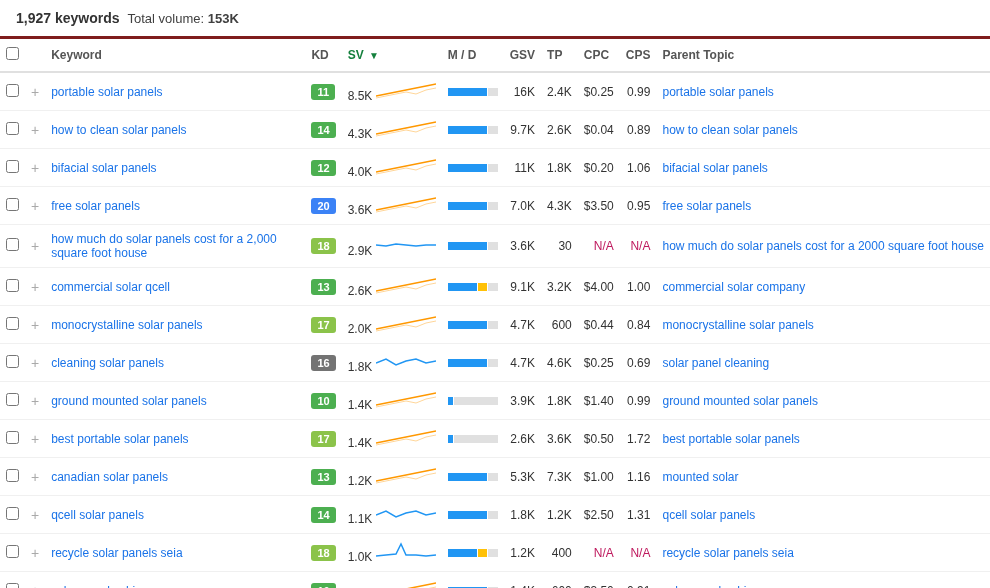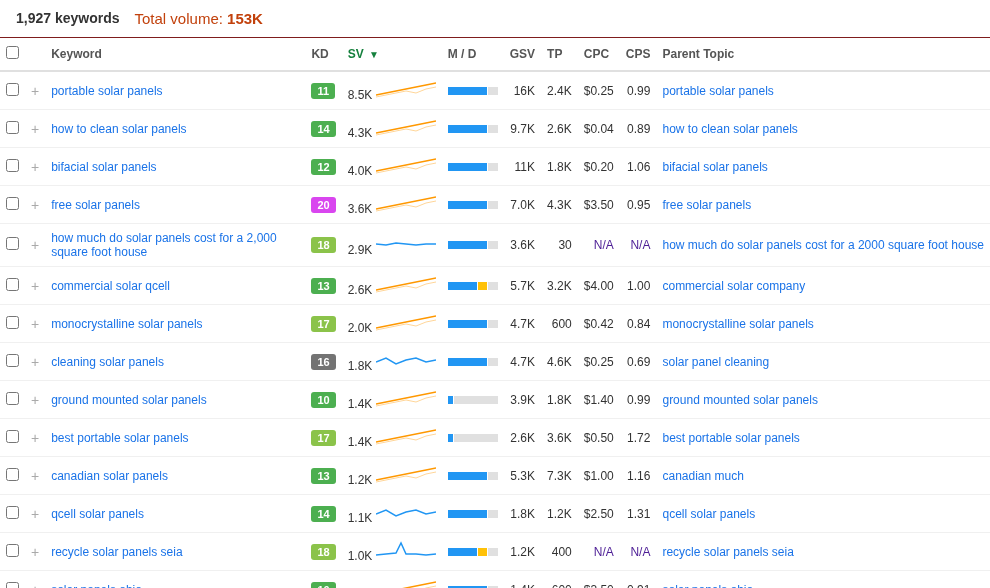--- a/index.html
+++ b/index.html
@@ -1,30 +1,30 @@
 <!DOCTYPE html>
 <html><head>
   <meta charset="utf-8">
   <style>
     * { box-sizing: border-box; margin: 0; padding: 0; }
     body { font-family: Arial, sans-serif; font-size: 13px; color: #333; background: #fff; }
-    .header { padding: 10px 16px; border-bottom: 1px solid #7f1d1d; display: flex; gap: 15px; }
+    .header { padding: 10px 16px; border-bottom: 3px solid #7f1d1d; display: flex; align-items: center; gap: 8px; }
     .header-keywords { font-weight: bold; font-size: 14px; }
-    .header-volume { color: #c2410c; font-size: 15px; }
+    .header-volume { color: #404040; font-size: 13px; }
     table { width: 100%; border-collapse: collapse; }
     thead tr { border-bottom: 2px solid #e0e0e0; }
     th { padding: 8px 6px; text-align: left; color: #555; font-weight: 600; font-size: 12px; white-space: nowrap; cursor: pointer; }
     td { padding: 7px 6px; border-bottom: 1px solid #f0f0f0; vertical-align: middle; font-size: 12px; white-space: nowrap; }
     .checkbox-col { width: 20px; }
     .plus-col { width: 18px; color: #aaa; font-size: 14px; cursor: pointer; }
     .keyword-link { color: #1a73e8; text-decoration: none; }
     .keyword-cell { max-width: 300px; white-space: normal; }
     .kd-badge { display: inline-block; padding: 2px 6px; border-radius: 3px; color: #fff; font-weight: bold; font-size: 11px; min-width: 24px; text-align: center; }
     .num-col { text-align: right; color: #333; }
-    .na-text { color: #4c1d95; margin-top: 12px; }
+    .na-text { color: #be185d; margin-top: 12px; }
     .bar-container { display: flex; align-items: center; gap: 1px; width: 50px; }
     .bar-blue { height: 8px; background: #2196F3; }
     .bar-yellow { height: 8px; background: #FFC107; }
     .bar-empty { height: 8px; background: #e0e0e0; }
     .parent-link { color: #1a73e8; text-decoration: none; }
     input[type="checkbox"] { cursor: pointer; }
     .sort-arrow { font-size: 10px; margin-left: 2px; }
   </style>
 </head>
 <body>
@@ -151,21 +151,21 @@
     <td class="checkbox-col">
       <input type="checkbox" style="">
     </td>
     <td class="plus-col">
       <span>+</span>
     </td>
     <td class="keyword-cell">
       <a href="#" class="keyword-link">free solar panels</a>
     </td>
     <td>
-      <span class="kd-badge" style="background:#d946ef;">20</span>
+      <span class="kd-badge" style="background:#3b82f6;">20</span>
     </td>
     <td class="num-col">3.6K <svg width="60" height="20" viewBox="0 0 60 20">
             <polyline points="0,16 10,14 20,12 30,10 40,8 50,6 60,4" fill="none" stroke="#FF9800" stroke-width="1.5"></polyline>
             <polyline points="0,18 10,16 20,14 30,12 40,14 50,10 60,8" fill="none" stroke="#FF9800" stroke-width="1" opacity="0.4"></polyline>
           </svg></td>
     <td>
           <div class="bar-container">
             <div class="bar-blue" style="width:40px;"></div>
             <div class="bar-empty" style="width:10px;"></div>
           </div>
@@ -225,21 +225,21 @@
             <polyline points="0,16 10,14 20,12 30,10 40,8 50,6 60,4" fill="none" stroke="#FF9800" stroke-width="1.5"></polyline>
             <polyline points="0,18 10,16 20,14 30,12 40,14 50,10 60,8" fill="none" stroke="#FF9800" stroke-width="1" opacity="0.4"></polyline>
           </svg></td>
     <td>
           <div class="bar-container">
             <div class="bar-blue" style="width:30px;"></div>
             <div class="bar-yellow" style="width:10px;"></div>
             <div class="bar-empty" style="width:10px;"></div>
           </div>
         </td>
-    <td class="num-col">5.7K</td>
+    <td class="num-col">9.1K</td>
     <td class="num-col">3.2K</td>
     <td class="num-col">$4.00</td>
     <td class="num-col">1.00</td>
     <td>
       <a href="#" class="parent-link">commercial solar company</a>
     </td>
   </tr>
       <tr>
     <td class="checkbox-col">
       <input type="checkbox" style="">
@@ -258,21 +258,21 @@
             <polyline points="0,18 10,16 20,14 30,12 40,14 50,10 60,8" fill="none" stroke="#FF9800" stroke-width="1" opacity="0.4"></polyline>
           </svg></td>
     <td>
           <div class="bar-container">
             <div class="bar-blue" style="width:40px;"></div>
             <div class="bar-empty" style="width:10px;"></div>
           </div>
         </td>
     <td class="num-col">4.7K</td>
     <td class="num-col">600</td>
-    <td class="num-col">$0.42</td>
+    <td class="num-col">$0.44</td>
     <td class="num-col">0.84</td>
     <td>
       <a href="#" class="parent-link">monocrystalline solar panels</a>
     </td>
   </tr>
       <tr>
     <td class="checkbox-col">
       <input type="checkbox" style="">
     </td>
     <td class="plus-col">
@@ -384,21 +384,21 @@
           <div class="bar-container">
             <div class="bar-blue" style="width:40px;"></div>
             <div class="bar-empty" style="width:10px;"></div>
           </div>
         </td>
     <td class="num-col">5.3K</td>
     <td class="num-col">7.3K</td>
     <td class="num-col">$1.00</td>
     <td class="num-col">1.16</td>
     <td>
-      <a href="#" class="parent-link">canadian much</a>
+      <a href="#" class="parent-link">mounted solar</a>
     </td>
   </tr>
       <tr>
     <td class="checkbox-col">
       <input type="checkbox" style="">
     </td>
     <td class="plus-col">
       <span>+</span>
     </td>
     <td class="keyword-cell">

